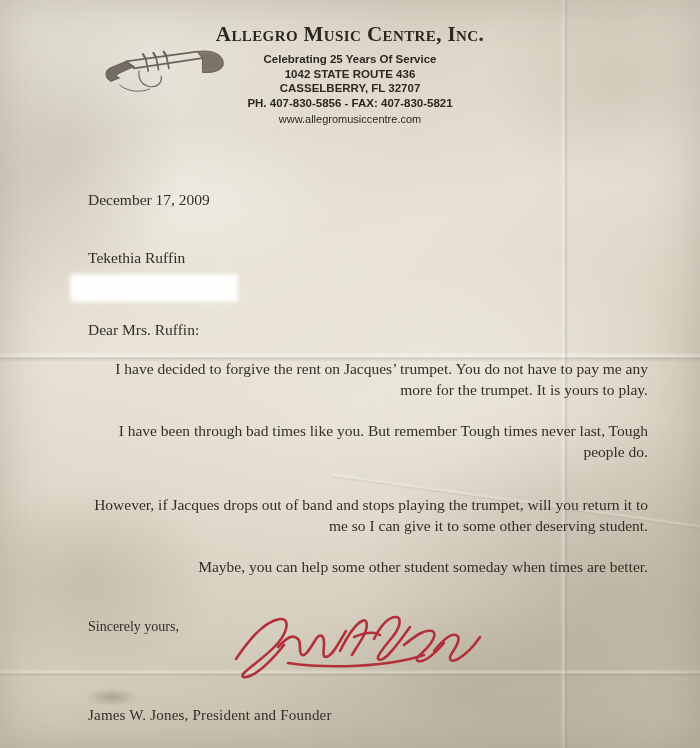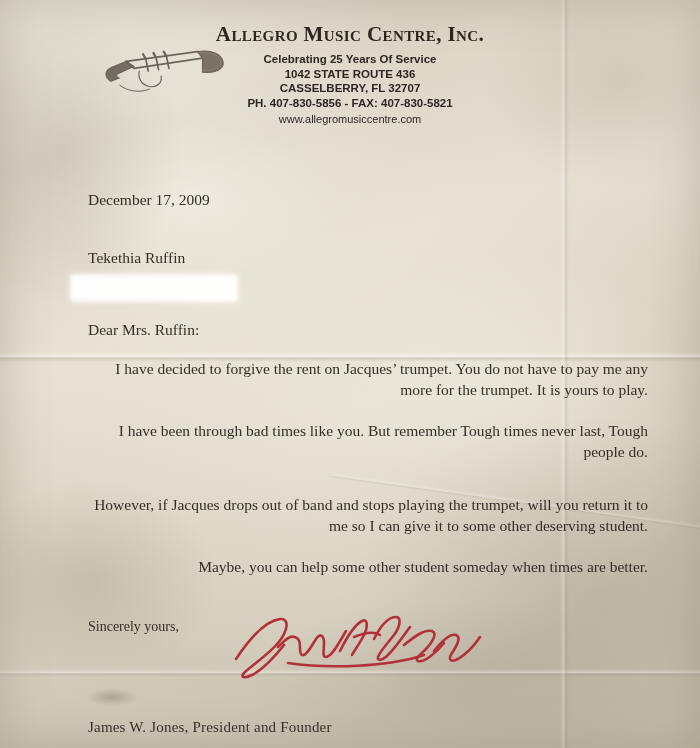--- a/index.html
+++ b/index.html
@@ -158,21 +158,21 @@
     height: 64px;
   }
   .signature {
     position: absolute;
     left: 140px;
     top: -26px;
     width: 260px;
     height: 72px;
   }
   .signer {
-    margin-top: 16px;
+    margin-top: 4px;
     font-size: 15px;
     letter-spacing: 0.2px;
   }
   .smudge {
     position: absolute;
     left: 86px;
     top: 688px;
     width: 52px;
     height: 18px;
     background: radial-gradient(ellipse at center, rgba(90,80,66,0.30), rgba(90,80,66,0) 72%);

